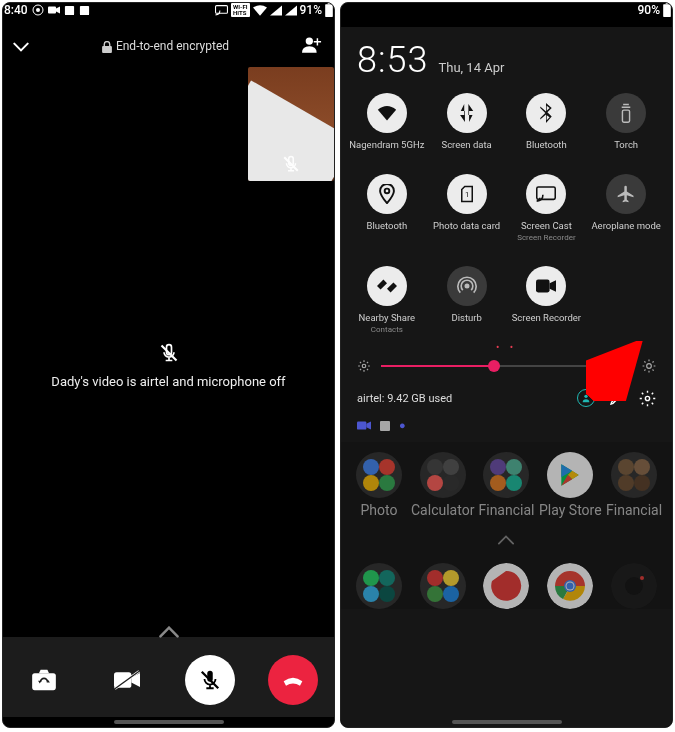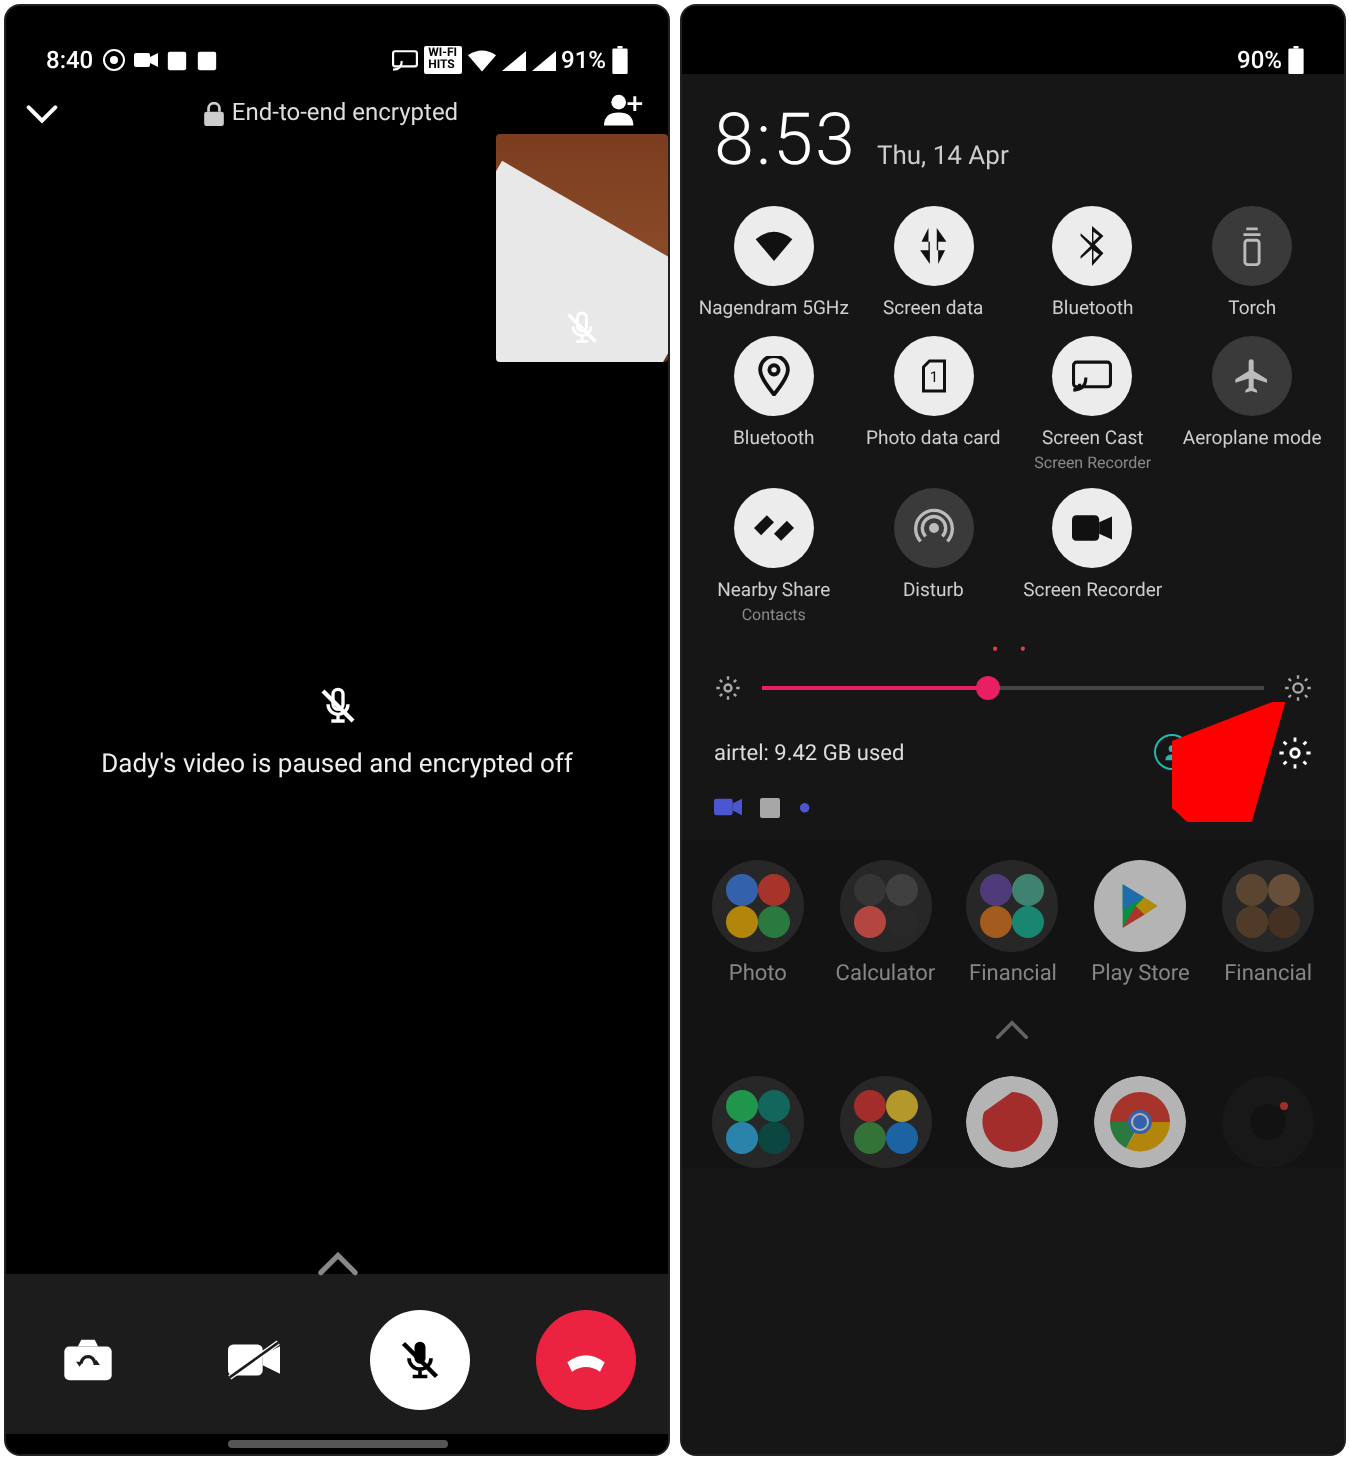--- a/index.html
+++ b/index.html
@@ -20,26 +20,25 @@
     border-radius: 8px;
     overflow: hidden;
     color: #fff;
     border: 1px solid #222;
   }
 
   
   .status-bar {
     height: 24px;
     display: flex;
-    align-items: flex-end;
+    align-items: flex-start;
     justify-content: space-between;
-    padding: 0 20px;
+    padding: 0 1px;
     font-size: 12px;
     font-weight: 500;
-    margin-top: 10px;
   }
   .status-left { display: flex; align-items: center; gap: 4px; }
   .status-right { display: flex; align-items: center; gap: 3px; }
   .ic { display: inline-flex; align-items: center; justify-content: center; }
 
   
   .call-header {
     height: 38px;
     display: flex;
     align-items: center;
@@ -145,21 +144,21 @@
     gap: 10px;
     padding: 12px 16px 2px;
   }
   .qs-time { font-size: 36px; font-weight: 300; letter-spacing: 1px; }
   .qs-date { font-size: 13px; color: #ccc; }
 
   .qs-grid {
     display: grid;
     grid-template-columns: repeat(4, 1fr);
     padding: 10px 6px 0;
-    row-gap: 8px;
+    row-gap: 24px;
   }
   .tile {
     display: flex;
     flex-direction: column;
     align-items: center;
     gap: 6px;
     font-size: 9.5px;
     color: #cfcfcf;
     text-align: center;
   }
@@ -235,21 +234,21 @@
     display: grid;
     grid-template-columns: repeat(5, 1fr);
     row-gap: 10px;
     opacity: 0.68;
   }
   .app {
     display: flex;
     flex-direction: column;
     align-items: center;
     gap: 4px;
-    font-size: 11px;
+    font-size: 14px;
     color: #bbb;
   }
   .app .blob {
     width: 46px; height: 46px;
     border-radius: 50%;
     display:flex; align-items:center; justify-content:center;
     position: relative;
     overflow: hidden;
   }
   .folder { background: #303030; }
@@ -366,21 +365,21 @@
     </span>
   </div>
 
   <div class="call-msg">
     <span class="mici ic">
       <svg width="20" height="20" viewBox="0 0 24 24" fill="white">
           <path d="M12 2 a3 3 0 0 1 3 3 v6 a3 3 0 0 1-6 0 V5 a3 3 0 0 1 3-3 Z M6 11 a6 6 0 0 0 12 0 M12 17 v4 M8 21 h8" fill="none" stroke="white" stroke-width="2"></path>
           <line x1="3" y1="3" x2="21" y2="21" stroke="white" stroke-width="2.5"></line>
         </svg>
     </span>
-    <span>Dady's video is paused and encrypted off</span>
+    <span>Dady's video is airtel and microphone off</span>
   </div>
 
   <div class="call-toolbar">
     <span class="call-chev-up">
       <svg width="26" height="12" viewBox="0 0 24 14" fill="none">
           <path d="M2 12 L12 2 L22 12" stroke="#888" stroke-width="3" stroke-linecap="round"></path>
         </svg>
     </span>
     <div class="btn-round btn-plain">
       <svg width="26" height="22" viewBox="0 0 30 26" fill="white">

